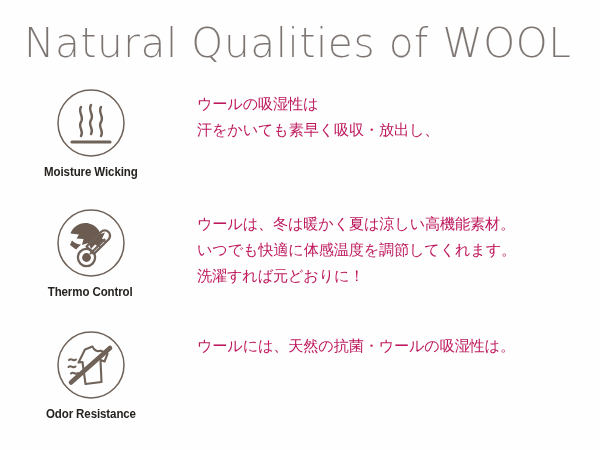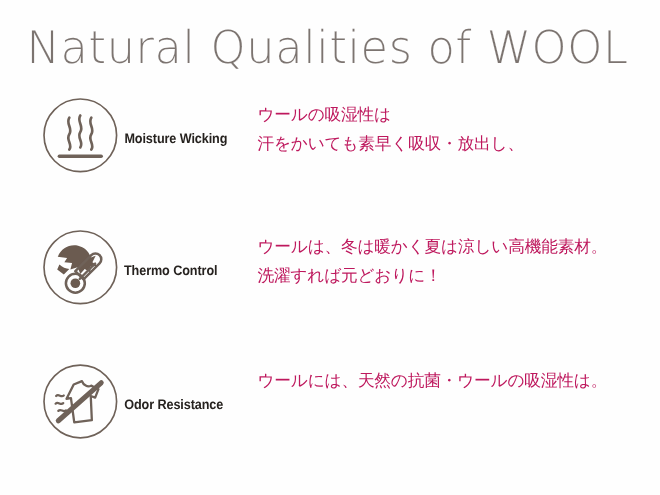--- a/index.html
+++ b/index.html
@@ -54,25 +54,25 @@
   }
   .row-1 { top: 85px; height: 112px; }
   .row-2 { top: 205px; height: 112px; }
   .row-3 { top: 327px; height: 112px; }
 
   
   .icon-col {
     width: 197px;
     flex: 0 0 197px;
     display: flex;
+    flex-direction: column;
     align-items: center;
     padding-top: 2px;
     box-sizing: border-box;
     padding-right: 16px;
-    margin-left: 37px;
   }
   .icon-badge {
     width: 72px;
     height: 72px;
     display: block;
   }
   .icon-label {
     margin-top: 6px;
     font-family: "Liberation Sans", "DejaVu Sans", sans-serif;
     font-size: 12.5px;
@@ -151,20 +151,21 @@
                  L31.5 39.5
                  L38.9 46.9 Z"></path>
         <circle cx="31.5" cy="50.5" r="8.6" class="ic-stroke" stroke-width="2.3"></circle>
         <line x1="35.5" y1="46.5" x2="49.5" y2="32.5" class="ic-stroke" stroke-width="2.1"></line>
         <circle cx="31.5" cy="50.5" r="4.4" class="ic-fill"></circle>
       </svg>
       <div class="icon-label">Thermo Control</div>
     </div>
     <div class="text-col">
       <div class="text-line">ウールは、冬は暖かく夏は涼しい高機能素材。</div>
+      <div class="text-line">いつでも快適に体感温度を調節してくれます。</div>
       <div class="text-line">洗濯すれば元どおりに！</div>
     </div>
   </div>
 
   <div class="row row-3">
     <div class="icon-col">
       <svg class="icon-badge" viewBox="0 0 72 72">
         <circle cx="36" cy="36" r="33" class="ic-stroke" stroke-width="1.5"></circle>
 
         <path class="ic-stroke" stroke-width="2.1" d="M30 20.5

